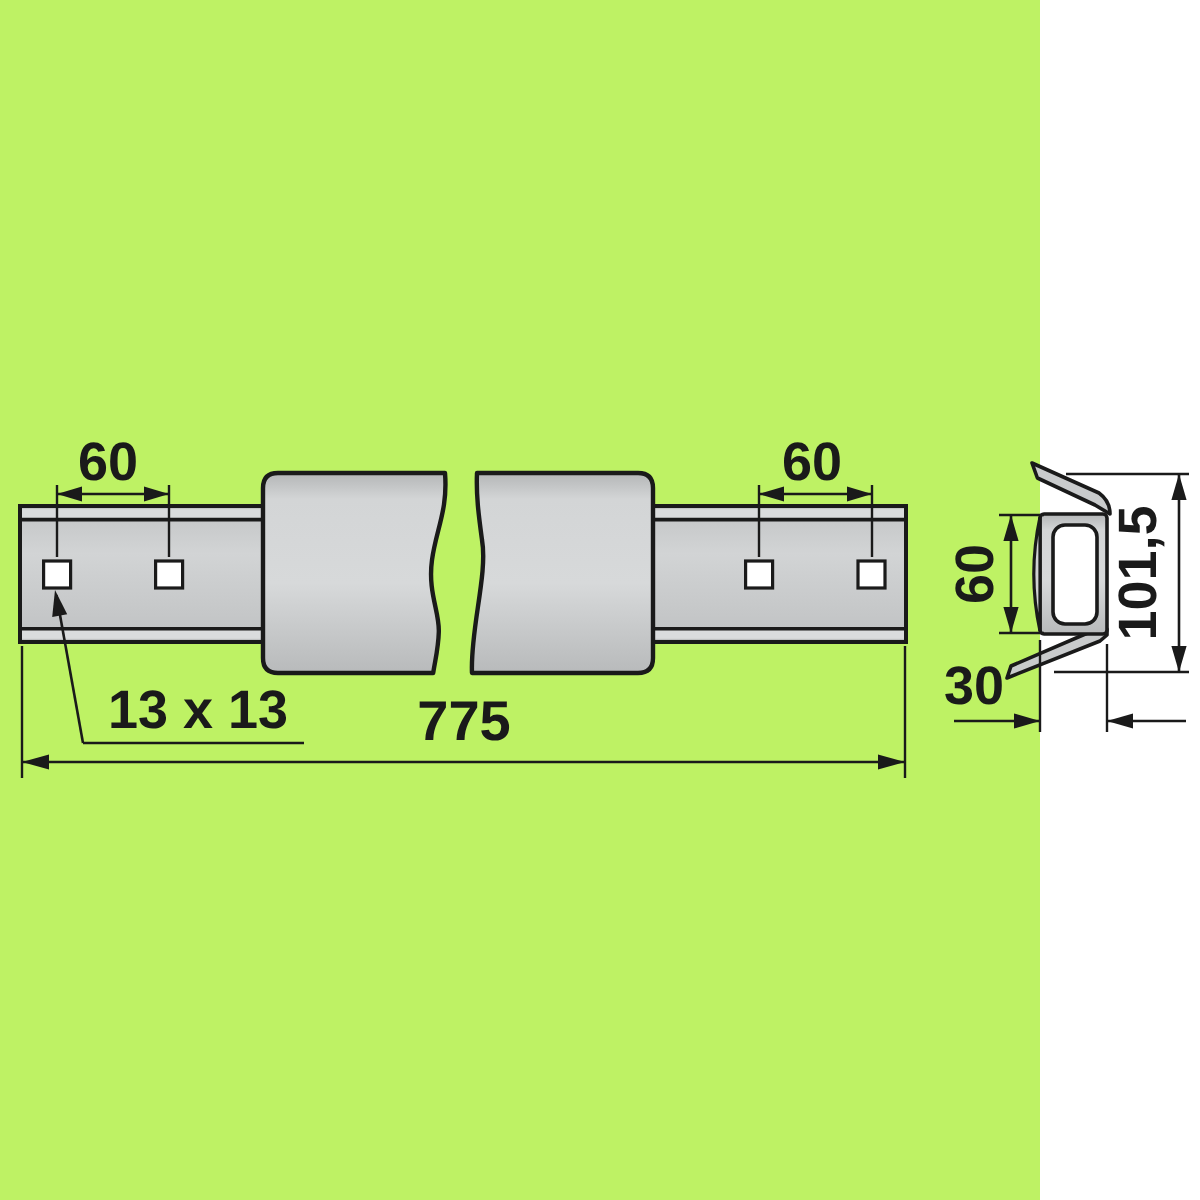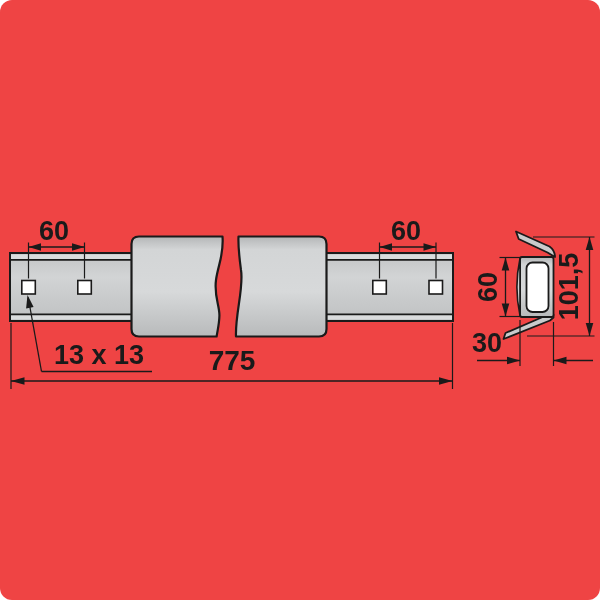--- a/index.html
+++ b/index.html
@@ -1,20 +1,20 @@
 <!DOCTYPE html>
 <html><head>
 <meta charset="utf-8">
 <style>
   html,body{margin:0;padding:0;}
   body{
     width:600px;height:600px;background:#ffffff;overflow:hidden;
     font-family:"Liberation Sans", sans-serif;
   }
-  .stage{position:relative;width:600px;height:600px;background:#ef4444;border-radius:12px;}
+  .stage{position:relative;width:520px;height:600px;background:#bef264;}
   svg{display:block;}
   .dimtext{
     font-family:"Liberation Sans","DejaVu Sans",sans-serif;
     font-weight:700;
     fill:#1a1a1a;
   }
 </style>
 </head>
 <body>
 

